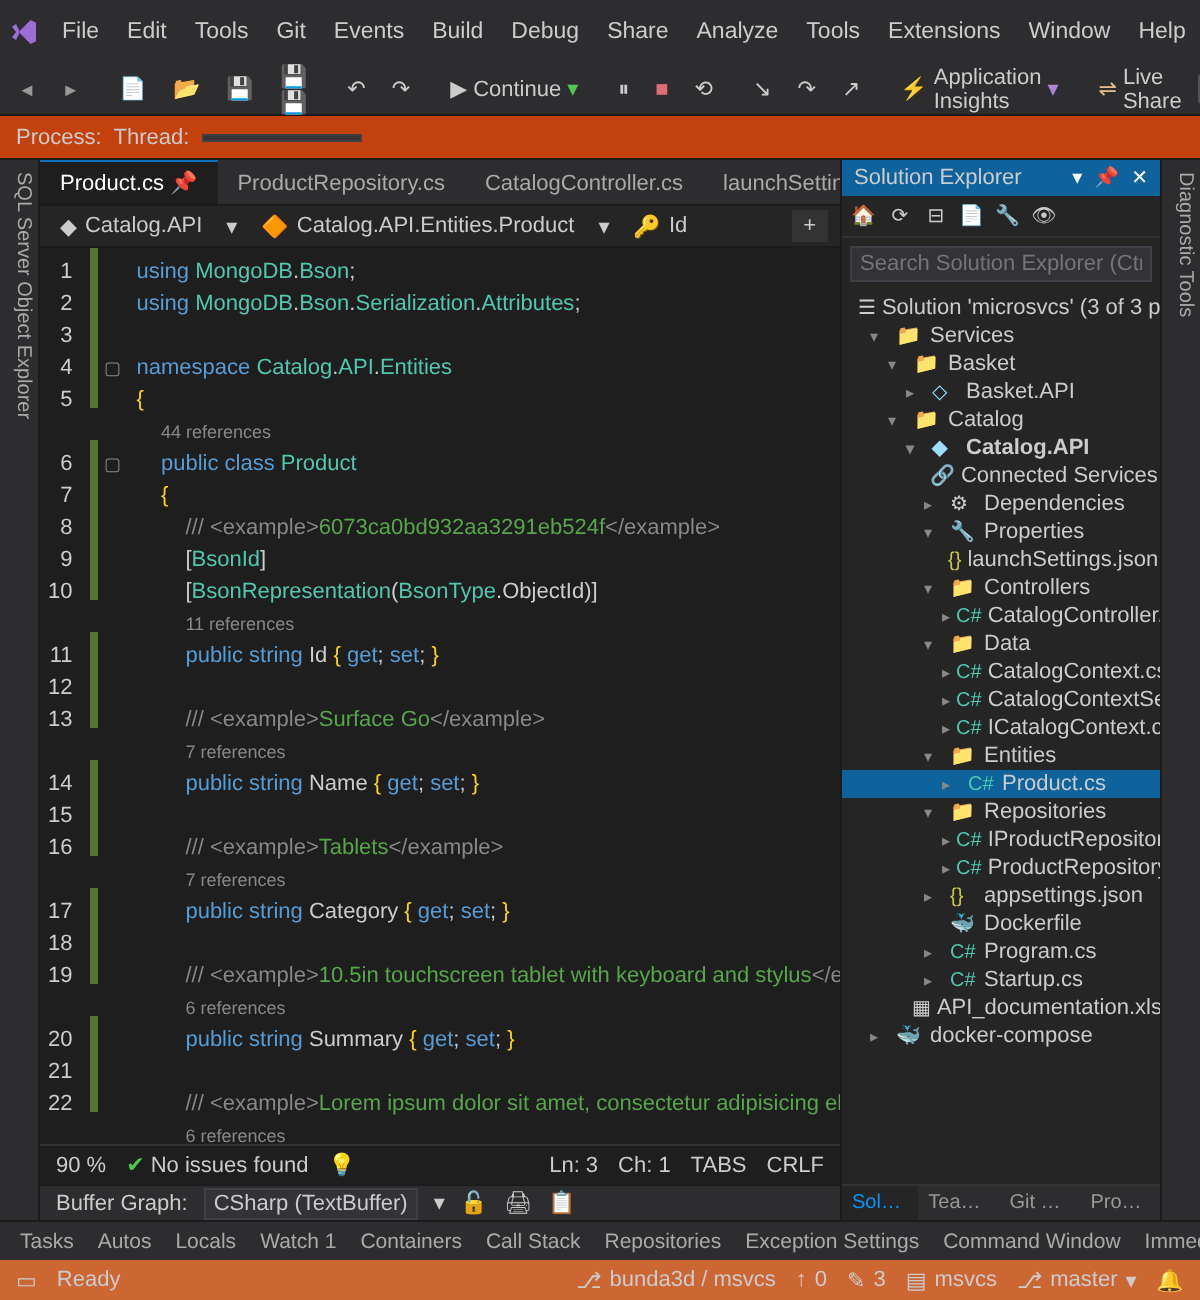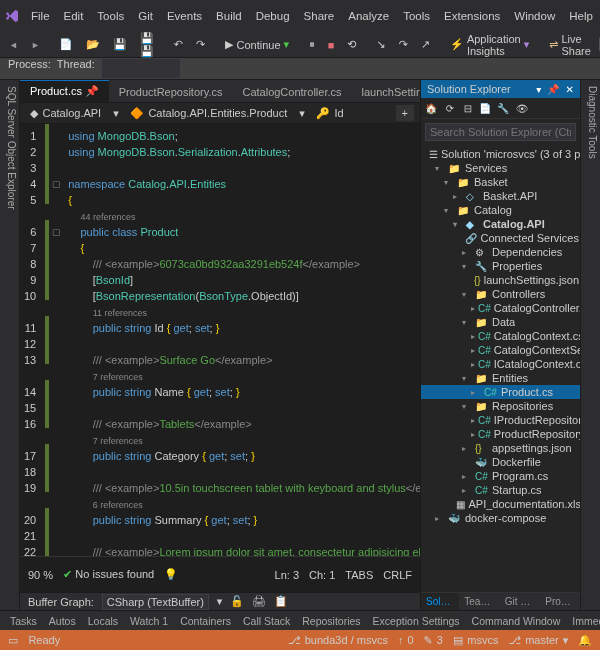--- a/index.html
+++ b/index.html
@@ -9,21 +9,21 @@
 .vs-logo svg{width:16px;height:16px}
 .menubar{display:flex;gap:0;flex:1}
 .menu-item{padding:3px 7px;cursor:default;font-size:11.5px}
 .toolbar{height:26px;background:#2d2d30;display:flex;align-items:center;padding:0 4px;gap:3px;border-bottom:1px solid #1b1b1c}
 .tb-btn{padding:3px 5px;display:flex;align-items:center;gap:3px;font-size:11px}
 .tb-sep{width:1px;height:16px;background:#46464a;margin:0 2px}
 .tb-play{color:#4ec94e}
 .tb-insights{color:#b180d7}
 .tb-live{color:#e2c08d}
 .admin-badge{border:1px solid #555;padding:1px 6px;font-size:10px;border-radius:2px;margin-left:auto;margin-right:4px}
-.process-bar{height:22px;background:#404040;display:flex;padding:0 8px;gap:6px;font-size:11px;color:#999;border-bottom:1px solid #1b1b1c}
+.process-bar{height:22px;background:#c2410c;display:flex;align-items:center;padding:0 8px;gap:6px;font-size:11px;color:#999;border-bottom:1px solid #1b1b1c}
 .process-bar select,.combo{background:#333337;border:1px solid #3f3f46;color:#ccc;padding:1px 4px;font-size:11px}
 .body-row{flex:1;display:flex;min-height:0}
 .gutter-left,.gutter-right{width:20px;background:#2d2d30;writing-mode:vertical-rl;text-orientation:mixed;padding:6px 2px;font-size:10px;color:#aaa;border-right:1px solid #1b1b1c}
 .gutter-right{border-right:none;border-left:1px solid #1b1b1c}
 .editor-zone{flex:1;display:flex;flex-direction:column;min-width:0;background:#1e1e1e}
 .tabs{display:flex;background:#2d2d30;overflow:hidden;align-items:flex-end}
 .tab{padding:4px 10px;font-size:11px;background:#2d2d30;color:#aaa;white-space:nowrap}
 .tab.active{background:#1e1e1e;color:#fff;border-top:1px solid #0e70c0}
 .breadcrumb-bar{height:22px;background:#252526;display:flex;align-items:center;padding:0 6px;gap:8px;border-top:1px solid #1b1b1c;border-bottom:1px solid #1b1b1c;font-size:11px}
 .bc-item{display:flex;align-items:center;gap:4px;padding:2px 4px}
@@ -31,21 +31,21 @@
 .linenums{background:#1e1e1e;color:#2b91af;text-align:right;padding:4px 8px 4px 4px;user-select:none}
 .linenums div{height:16px}
 .fold-gutter{width:12px;background:#1e1e1e;padding-top:4px}
 .fold-gutter div{height:16px;display:flex;align-items:center;justify-content:center;color:#888;font-size:9px}
 .marker-gutter{width:6px;background:#1e1e1e}
 .marker-gutter div{height:16px}
 .marker-gutter .m{background:#577430;width:4px;margin-left:1px}
 .code-lines{flex:1;padding:4px 0;overflow:hidden;white-space:pre}
 .code-lines>div{height:16px;padding-left:6px}
 .kw{color:#569cd6}.ty{color:#4ec9b0}.cm{color:#57a64a}.cm-tag{color:#888}.br{color:#ffd700}.ref{color:#888;font-size:9px}
-.editor-status{height:36px;background:#1e1e1e;border-top:1px solid #333;display:flex;align-items:center;padding:0 8px;gap:10px;font-size:10px;color:#999}
+.editor-status{height:20px;background:#1e1e1e;border-top:1px solid #333;display:flex;align-items:center;padding:0 8px;gap:10px;font-size:10px;color:#999}
 .editor-status .ok{color:#4ec94e}
 .editor-status .spacer{flex:1}
 .buffer-row{height:18px;background:#2d2d30;border-top:1px solid #1b1b1c;display:flex;align-items:center;padding:0 8px;gap:8px;font-size:10px;color:#aaa}
 .sln-panel{width:160px;background:#252526;display:flex;flex-direction:column;border-left:1px solid #1b1b1c}
 .sln-title{background:#0e639c;color:#fff;padding:3px 6px;font-size:11px;display:flex;align-items:center;gap:6px}
 .sln-title .spacer{flex:1}
 .sln-toolbar{display:flex;padding:3px 4px;gap:4px;border-bottom:1px solid #333}
 .sln-toolbar span{width:14px;height:14px;display:flex;align-items:center;justify-content:center;color:#ccc;font-size:10px}
 .sln-search{padding:4px}
 .sln-search input{width:100%;background:#333337;border:1px solid #3f3f46;padding:2px 4px;color:#ccc;font-size:11px}

